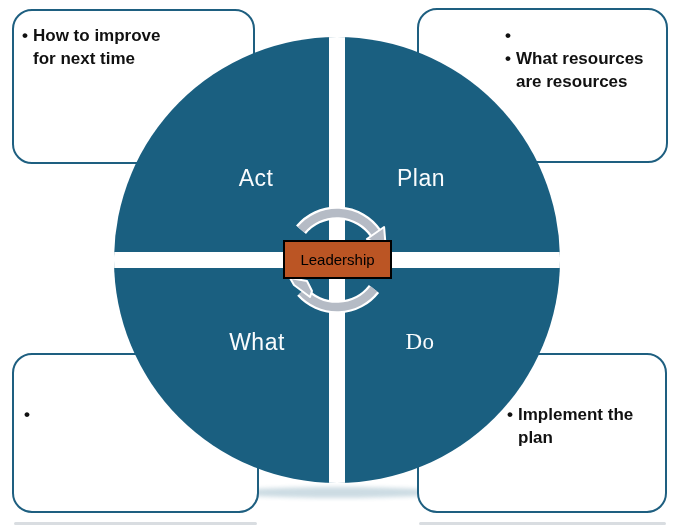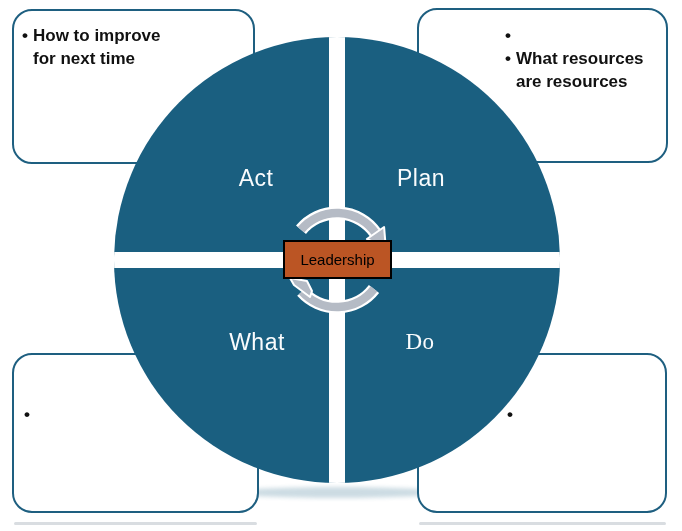--- a/index.html
+++ b/index.html
@@ -90,20 +90,24 @@
 
 <div class="callout" id="callout-bottom-left">
   <div class="bullet-item">
     <span class="bullet">•</span>
   </div>
 </div>
 
 <div class="callout" id="callout-bottom-right">
   <div class="bullet-item">
     <span class="bullet">•</span>
+    <span class="bullet-lines">
+      <span class="line">Implement the</span>
+      <span class="line">plan</span>
+    </span>
   </div>
 </div>
 
 <div id="pdca-circle">
   <div class="divider-v"></div>
   <div class="divider-h"></div>
 </div>
 
 <div class="q-label" id="label-act">Act</div>
 <div class="q-label" id="label-plan">Plan</div>

